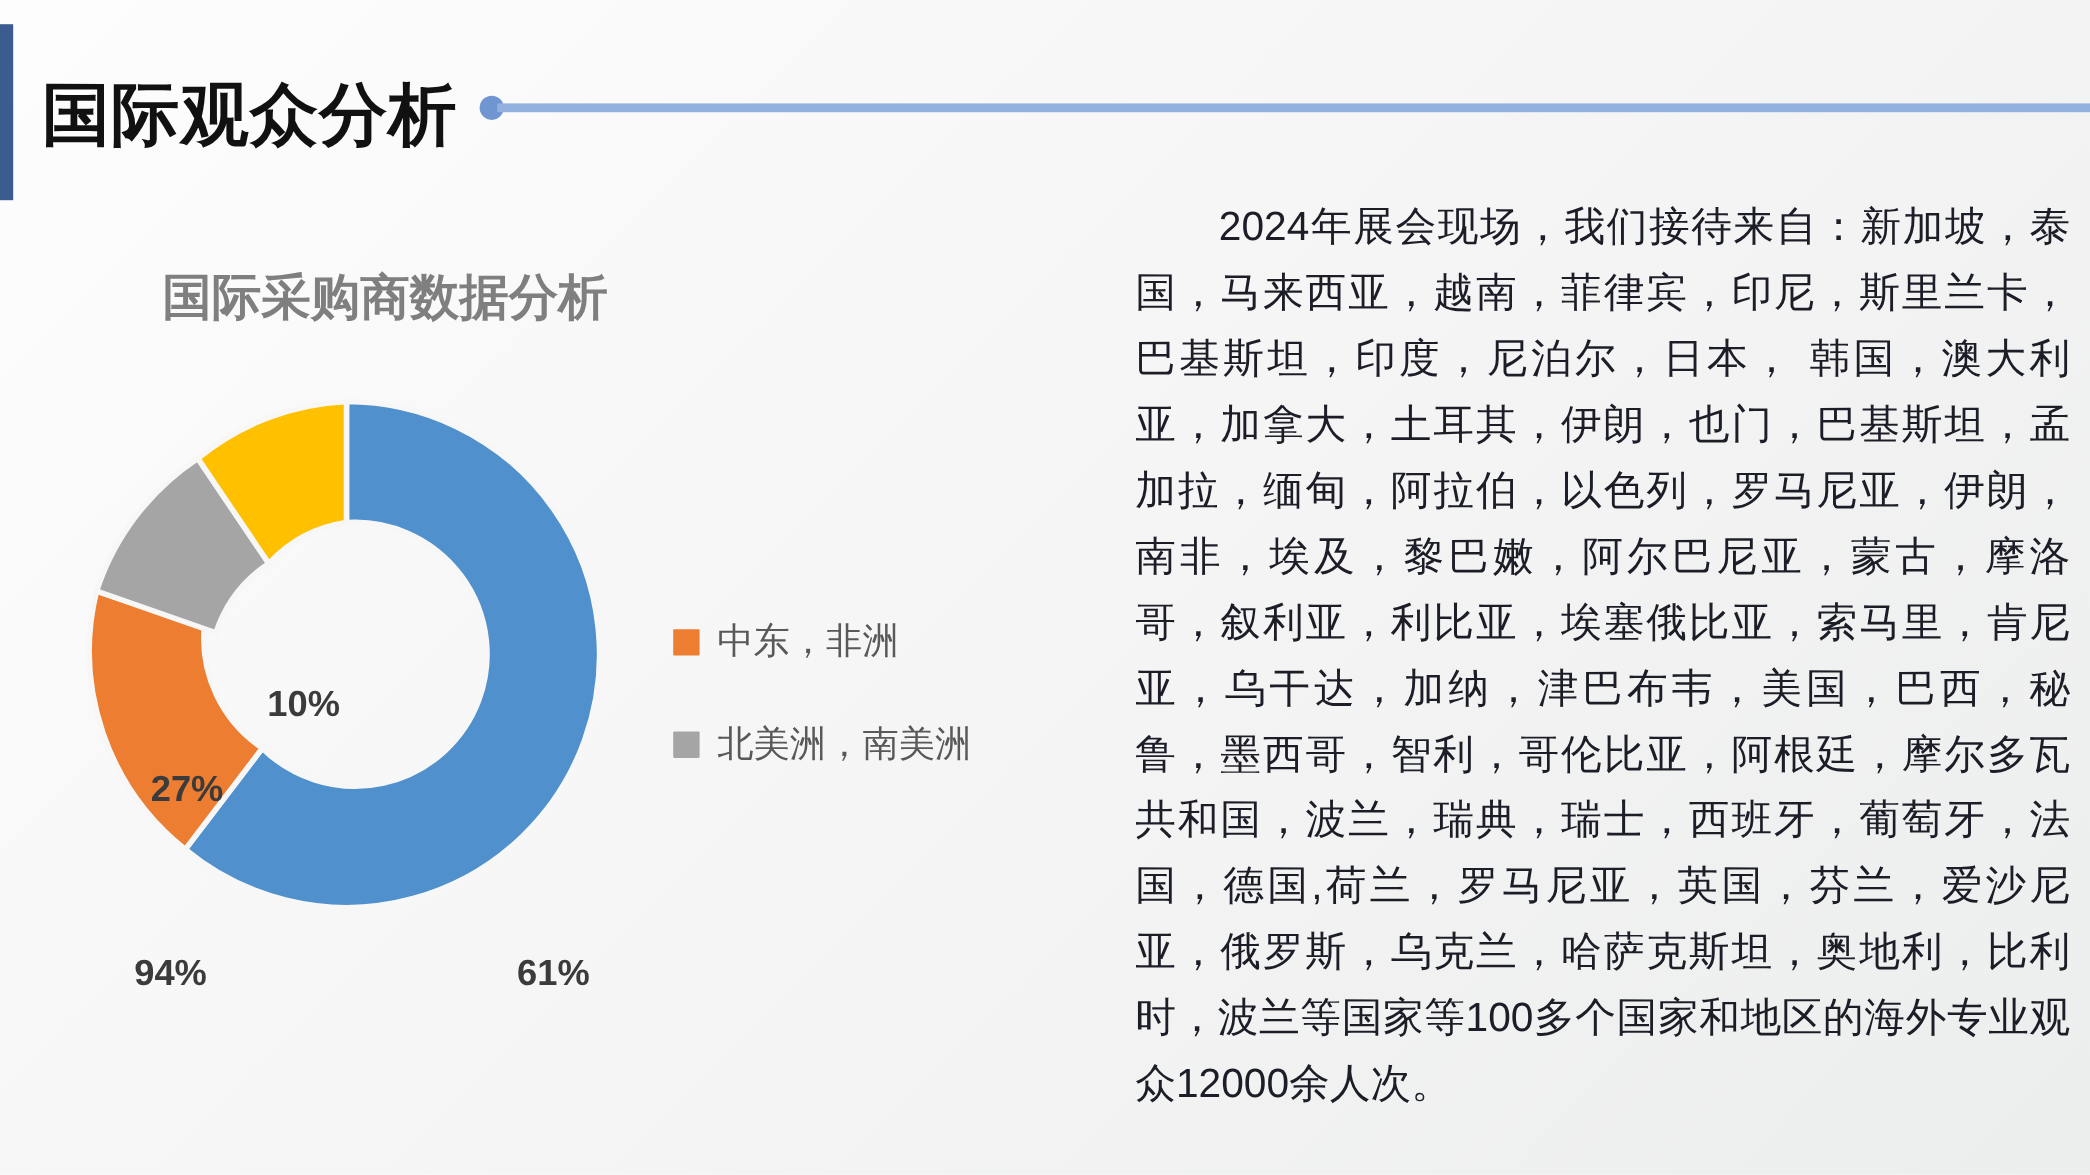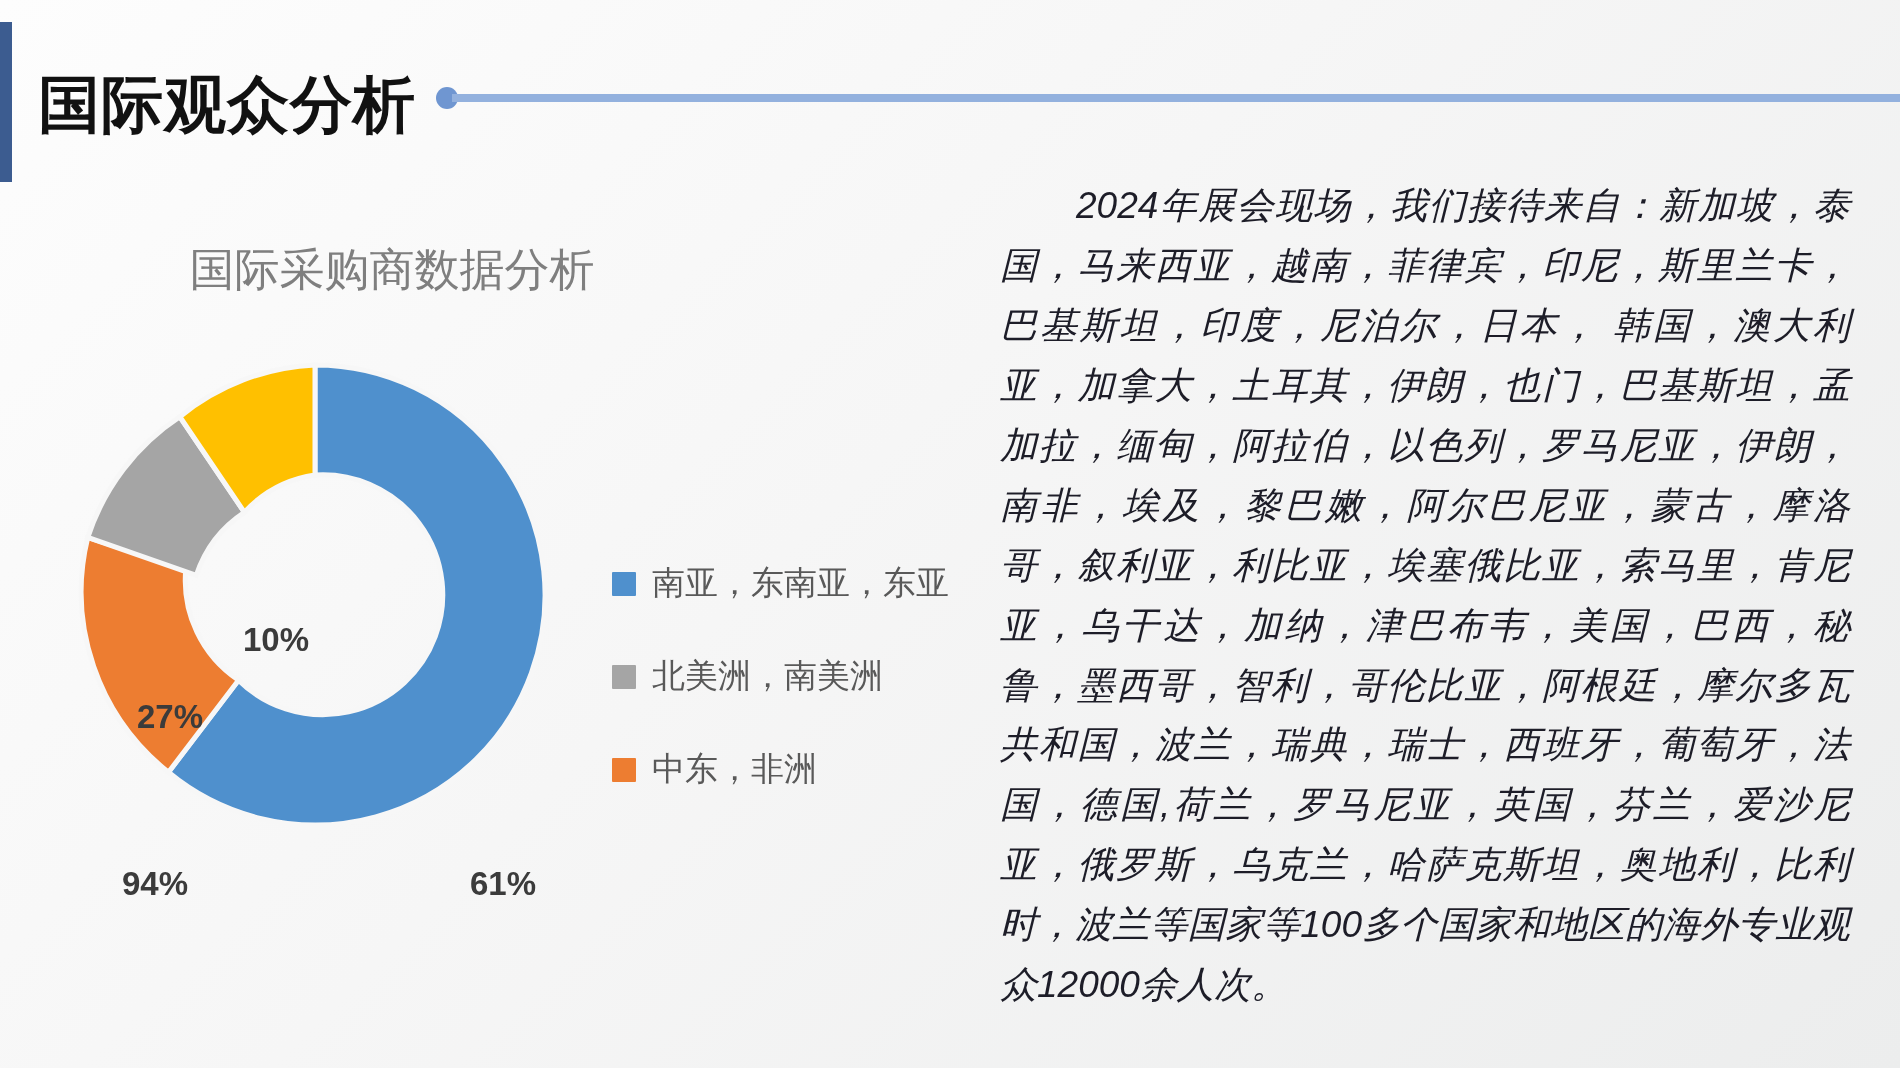--- a/index.html
+++ b/index.html
@@ -70,23 +70,22 @@
     height: 810px;
   }
   .chart-title {
     position: absolute;
     left: 0;
     top: 55px;
     width: 700px;
     text-align: center;
     font-size: 45px;
     color: #7f7f7f;
-    font-weight: 400;
-    white-space: nowrap;
-    padding-left: 42px;
+    font-weight: 700;
+    white-space: nowrap;
   }
 
   .donut-wrap {
     position: absolute;
     left: 60px;
     top: 155px;
     width: 510px;
     height: 510px;
   }
   .donut-svg { display: block; }
@@ -124,30 +123,29 @@
   }
   .legend-label {
     font-size: 33px;
     color: #595959;
     white-space: nowrap;
   }
 
   
   .body-text {
     position: absolute;
-    left: 1000px;
+    left: 1032px;
     top: 176px;
     width: 850px;
     font-size: 37px;
     line-height: 1.62;
     color: #1d1d28;
     text-align: justify;
     text-justify: inter-character;
     text-indent: 76px;
-    font-style: italic;
   }
 </style>
 </head>
 <body>
 
 <div class="slide">
 
   <div class="title-bar"></div>
   <div class="page-title">国际观众分析</div>
   <div class="title-dot"></div>
@@ -189,30 +187,26 @@
       </svg>
     </div>
 
     <div class="slice-label lbl-blue">61%</div>
     <div class="slice-label lbl-orange">94%</div>
     <div class="slice-label lbl-gray">27%</div>
     <div class="slice-label lbl-yellow">10%</div>
 
     <div class="legend">
       <div class="legend-item">
-        <span class="legend-swatch" style="background:#4f90cd"></span>
-        <span class="legend-label">南亚，东南亚，东亚</span>
+        <span class="legend-swatch" style="background:#ed7d31"></span>
+        <span class="legend-label">中东，非洲</span>
       </div>
       <div class="legend-item">
         <span class="legend-swatch" style="background:#a5a5a5"></span>
         <span class="legend-label">北美洲，南美洲</span>
       </div>
-      <div class="legend-item">
-        <span class="legend-swatch" style="background:#ed7d31"></span>
-        <span class="legend-label">中东，非洲</span>
-      </div>
     </div>
 
   </div>
 
   <div class="body-text">2024年展会现场，我们接待来自：新加坡，泰国，马来西亚，越南，菲律宾，印尼，斯里兰卡，巴基斯坦，印度，尼泊尔，日本， 韩国，澳大利亚，加拿大，土耳其，伊朗，也门，巴基斯坦，孟加拉，缅甸，阿拉伯，以色列，罗马尼亚，伊朗，南非，埃及，黎巴嫩，阿尔巴尼亚，蒙古，摩洛哥，叙利亚，利比亚，埃塞俄比亚，索马里，肯尼亚，乌干达，加纳，津巴布韦，美国，巴西，秘鲁，墨西哥，智利，哥伦比亚，阿根廷，摩尔多瓦共和国，波兰，瑞典，瑞士，西班牙，葡萄牙，法国，德国,荷兰，罗马尼亚，英国，芬兰，爱沙尼亚，俄罗斯，乌克兰，哈萨克斯坦，奥地利，比利时，波兰等国家等100多个国家和地区的海外专业观众12000余人次。</div>
 
 </div>
 
 </body></html>

